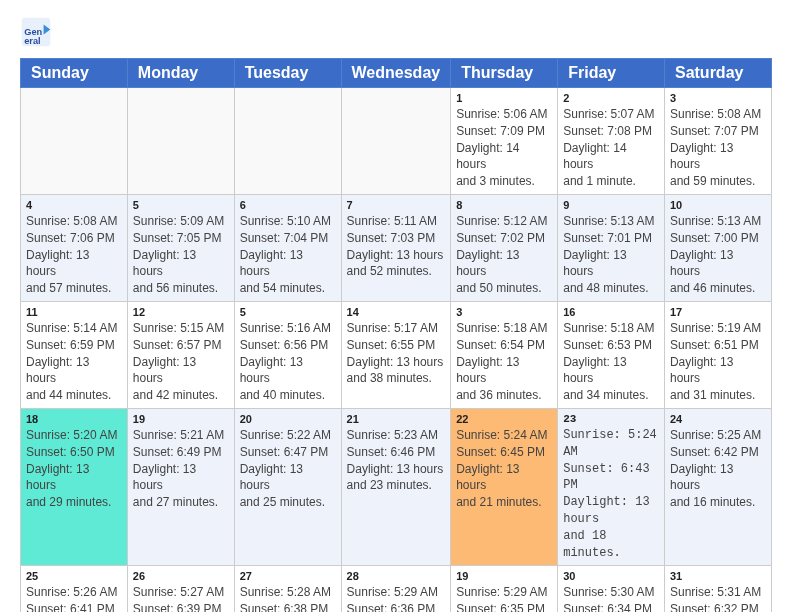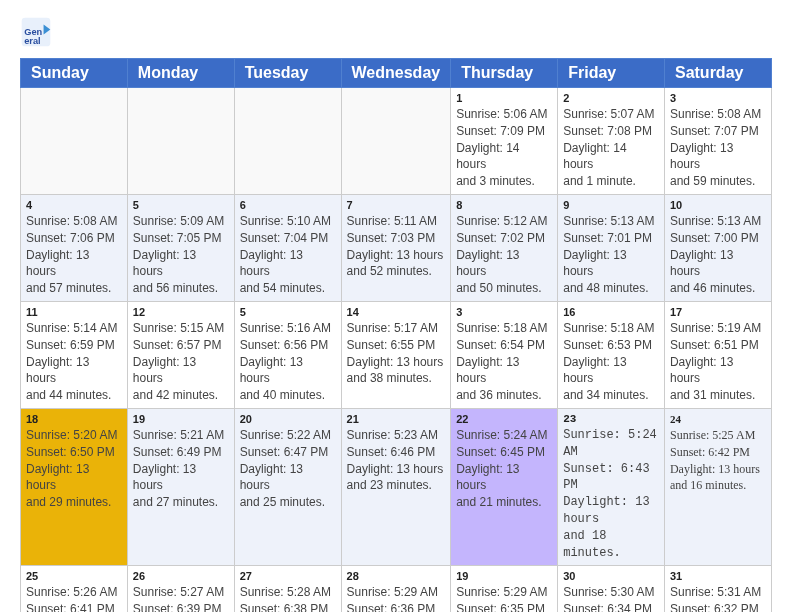--- a/index.html
+++ b/index.html
@@ -204,45 +204,45 @@
           <td>
             <span class="day-number">16</span>
             <div class="day-info">Sunrise: 5:18 AM<br>Sunset: 6:53 PM<br>Daylight: 13 hours<br>and 34 minutes.</div>
           </td>
           <td>
             <span class="day-number">17</span>
             <div class="day-info">Sunrise: 5:19 AM<br>Sunset: 6:51 PM<br>Daylight: 13 hours<br>and 31 minutes.</div>
           </td>
         </tr>
         <tr>
-          <td style="background: #eab308;">
+          <td style="background: #5eead4;">
             <span class="day-number">18</span>
             <div class="day-info">Sunrise: 5:20 AM<br>Sunset: 6:50 PM<br>Daylight: 13 hours<br>and 29 minutes.</div>
           </td>
           <td style="background: rgb(238, 242, 250);">
             <span class="day-number">19</span>
             <div class="day-info">Sunrise: 5:21 AM<br>Sunset: 6:49 PM<br>Daylight: 13 hours<br>and 27 minutes.</div>
           </td>
           <td style="background: rgb(238, 242, 250);">
             <span class="day-number">20</span>
             <div class="day-info">Sunrise: 5:22 AM<br>Sunset: 6:47 PM<br>Daylight: 13 hours<br>and 25 minutes.</div>
           </td>
           <td style="background: rgb(238, 242, 250);">
             <span class="day-number">21</span>
             <div class="day-info">Sunrise: 5:23 AM<br>Sunset: 6:46 PM<br>Daylight: 13 hours<br>and 23 minutes.</div>
           </td>
-          <td style="background: #c4b5fd;">
+          <td style="background: #fdba74;">
             <span class="day-number">22</span>
             <div class="day-info">Sunrise: 5:24 AM<br>Sunset: 6:45 PM<br>Daylight: 13 hours<br>and 21 minutes.</div>
           </td>
           <td style="background: rgb(238, 242, 250); font-family: Liberation Mono, monospace;">
             <span class="day-number">23</span>
             <div class="day-info">Sunrise: 5:24 AM<br>Sunset: 6:43 PM<br>Daylight: 13 hours<br>and 18 minutes.</div>
           </td>
-          <td style="background: rgb(238, 242, 250); font-family: Liberation Serif, serif;">
+          <td style="background: rgb(238, 242, 250);">
             <span class="day-number">24</span>
             <div class="day-info">Sunrise: 5:25 AM<br>Sunset: 6:42 PM<br>Daylight: 13 hours<br>and 16 minutes.</div>
           </td>
         </tr>
         <tr>
           <td>
             <span class="day-number">25</span>
             <div class="day-info">Sunrise: 5:26 AM<br>Sunset: 6:41 PM<br>Daylight: 13 hours<br>and 14 minutes.</div>
           </td>
           <td>

